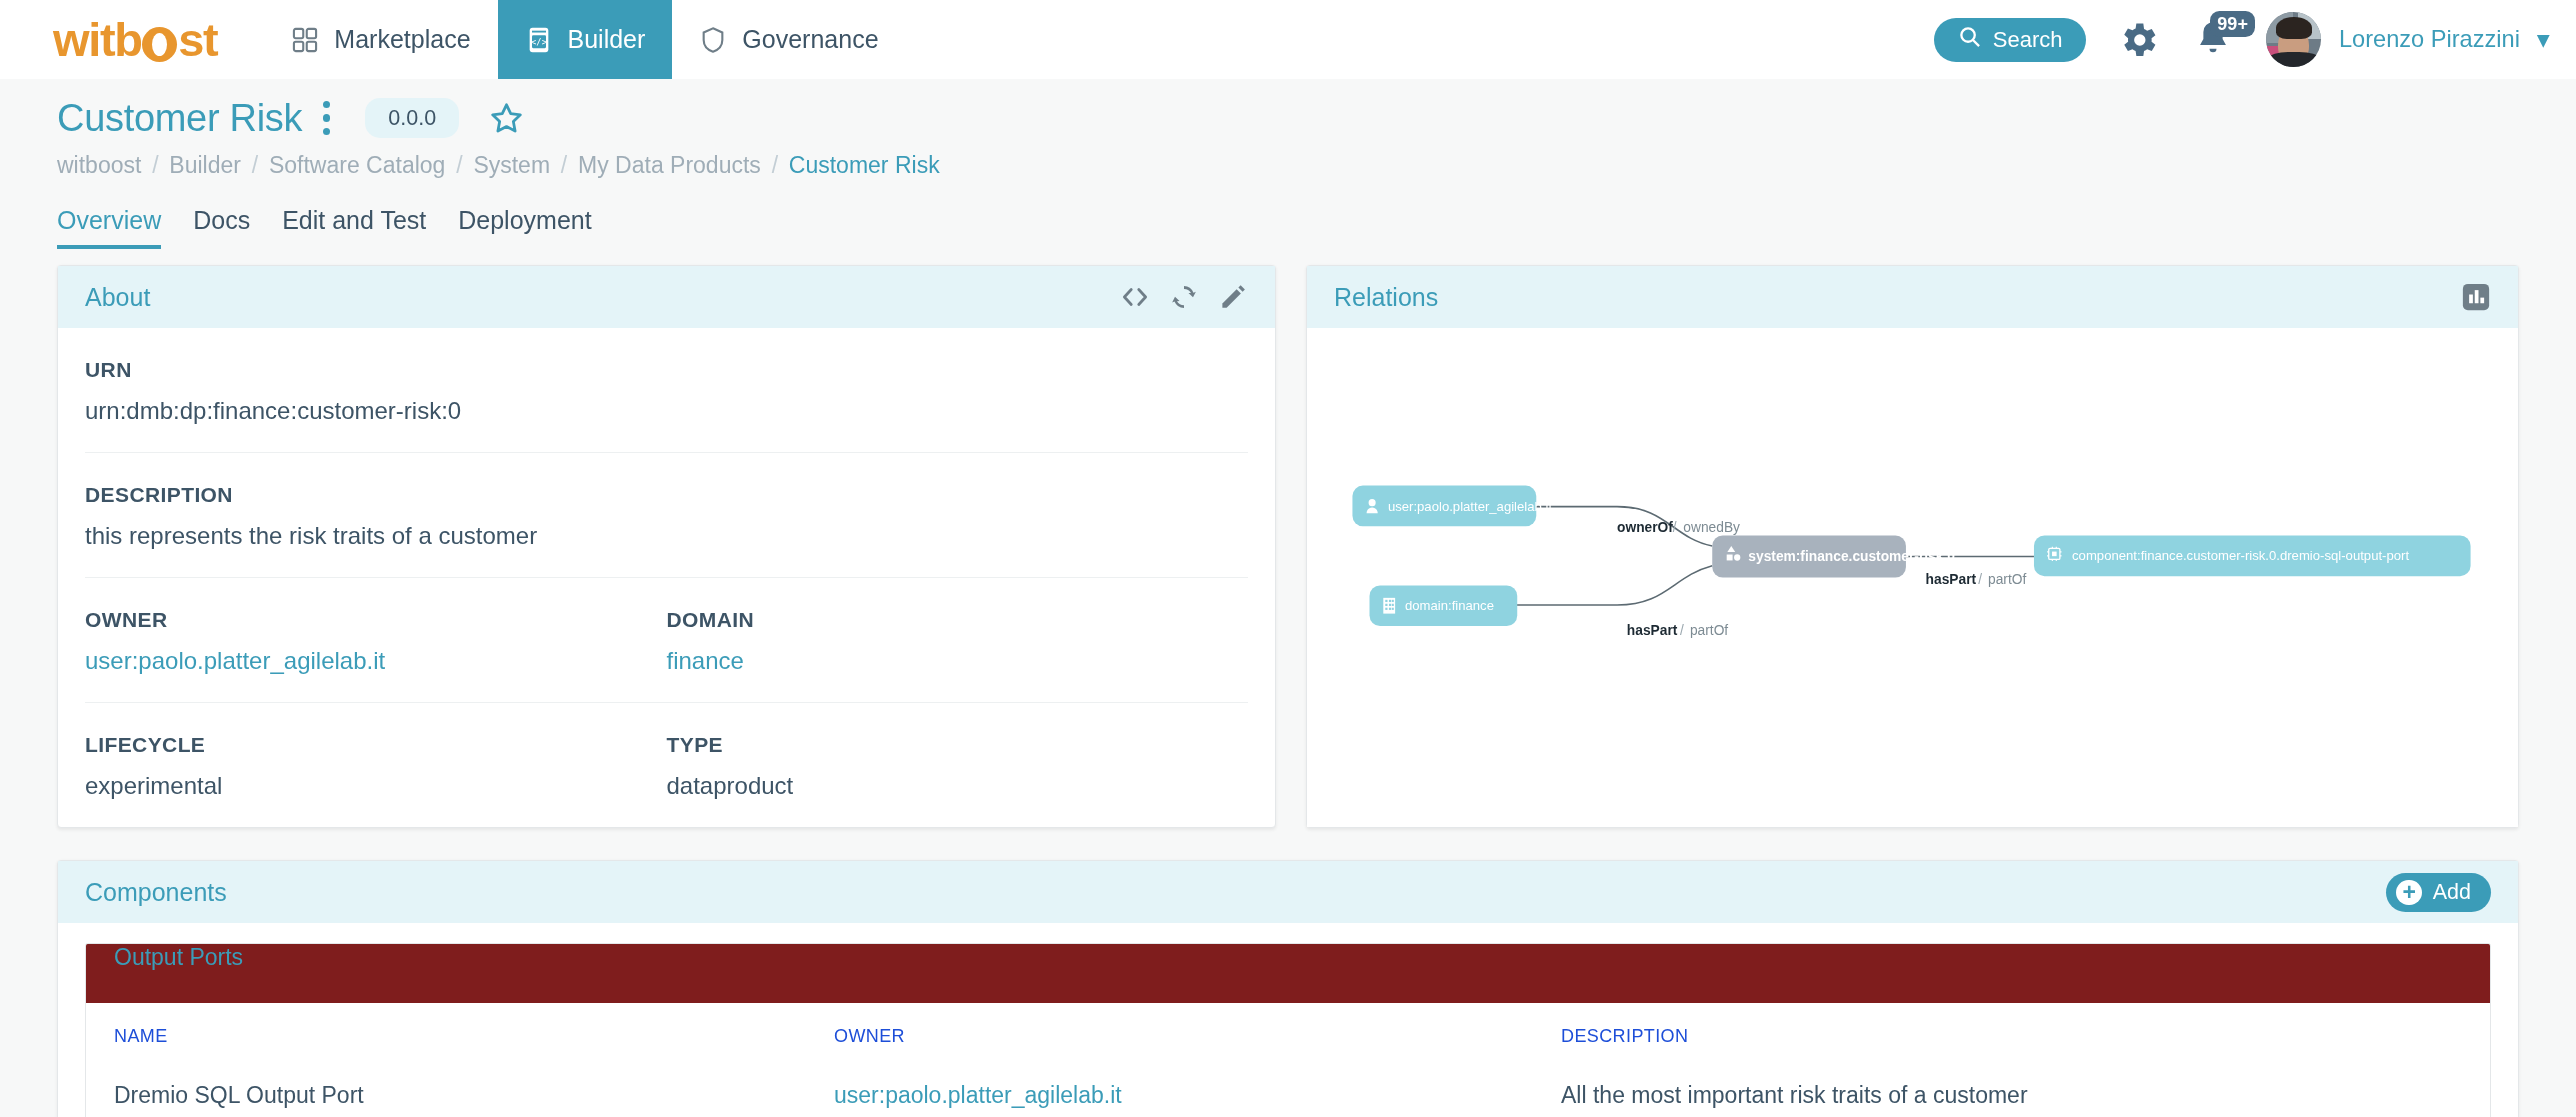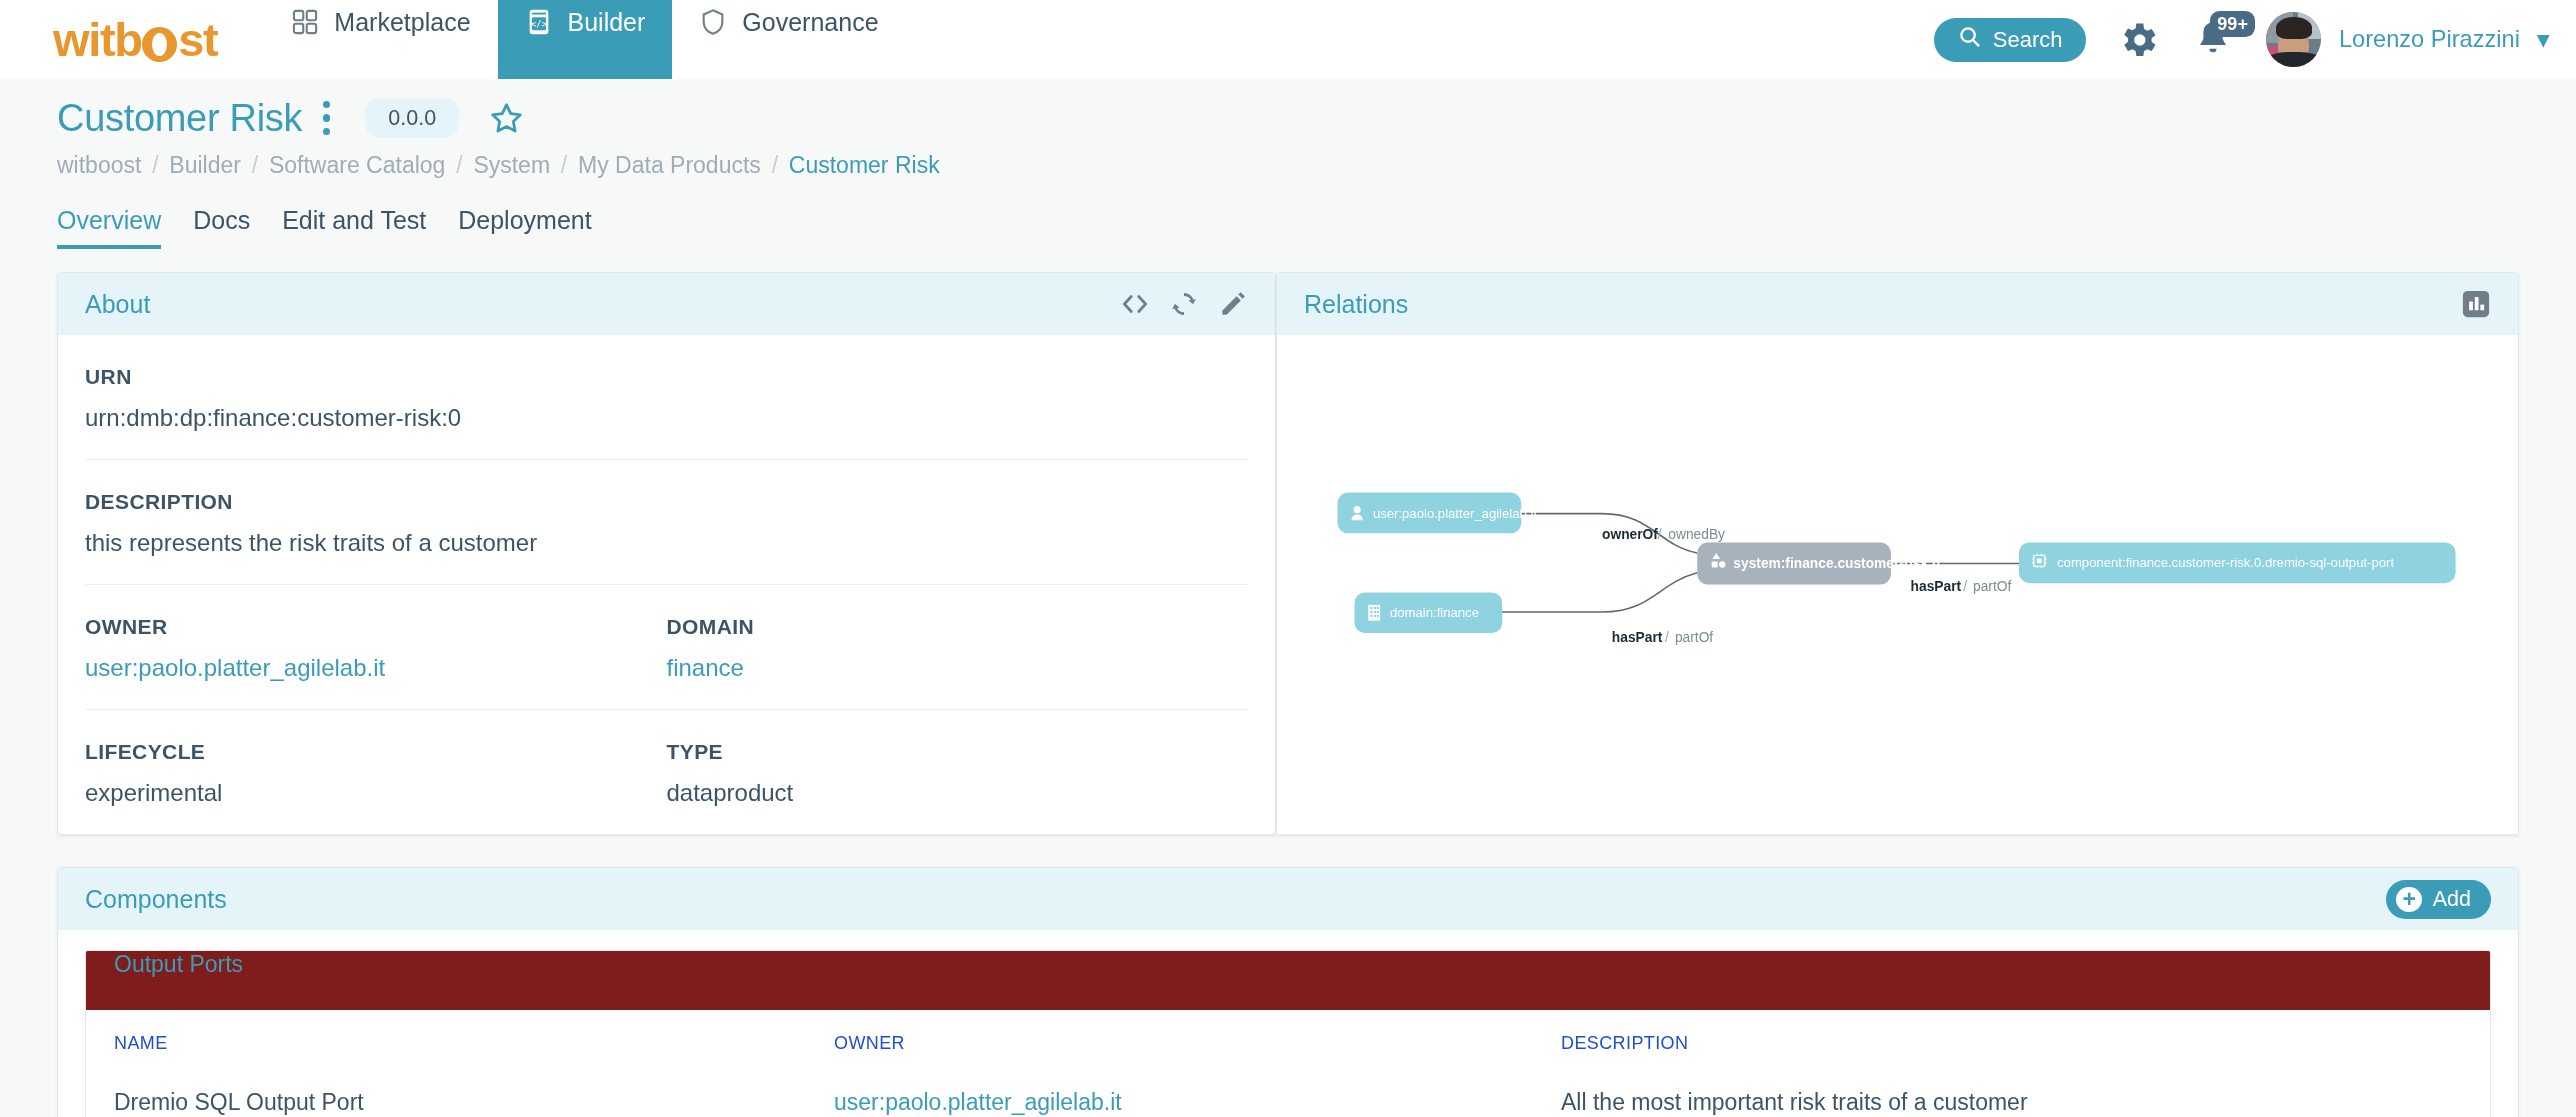--- a/index.html
+++ b/index.html
@@ -34,21 +34,21 @@
   }
   .logo .ocircle::after {
     content: ""; position: absolute;
     left: 9.4px; top: 6px;
     width: 15px; height: 23px; border-radius: 50%;
     background: #ffffff;
   }
 
   .nav-items { display: flex; align-items: stretch; margin-left: 47px; }
   .nav-item {
-    display: flex; gap: 15px;
+    display: flex; align-items: center; gap: 15px;
     padding: 8px 27px;
     font-size: 25px; color: #3d5466;
     cursor: pointer;
   }
   .nav-item.active { background: #3b9cb8; color: #ffffff; }
   .nav-icon { width: 28px; height: 28px; display: block; }
 
   .nav-right {
     margin-left: auto;
     display: flex; align-items: center; gap: 0;
@@ -133,21 +133,21 @@
 
   .tabs { display: flex; gap: 0; margin-top: 27px; }
   .tab {
     font-size: 25px; color: #3d5466;
     padding: 0 0 10.8px 0; margin-right: 32px;
     cursor: pointer; border-bottom: 4px solid transparent;
   }
   .tab.active { color: #3b9cb8; border-bottom-color: #3b9cb8; }
 
   
-  .cards-row { display: flex; margin-top: 23px; }
+  .cards-row { display: flex; gap: 30px; margin-top: 16px; }
   .card {
     background: #ffffff;
     border: 0.7px solid #e4e7e9;
     border-radius: 4px;
     box-shadow: 0 1.3px 3.4px rgba(0,0,0,0.07);
   }
   .card-head {
     background: #e4f4f8;
     height: 62px;
     display: flex; align-items: center;

